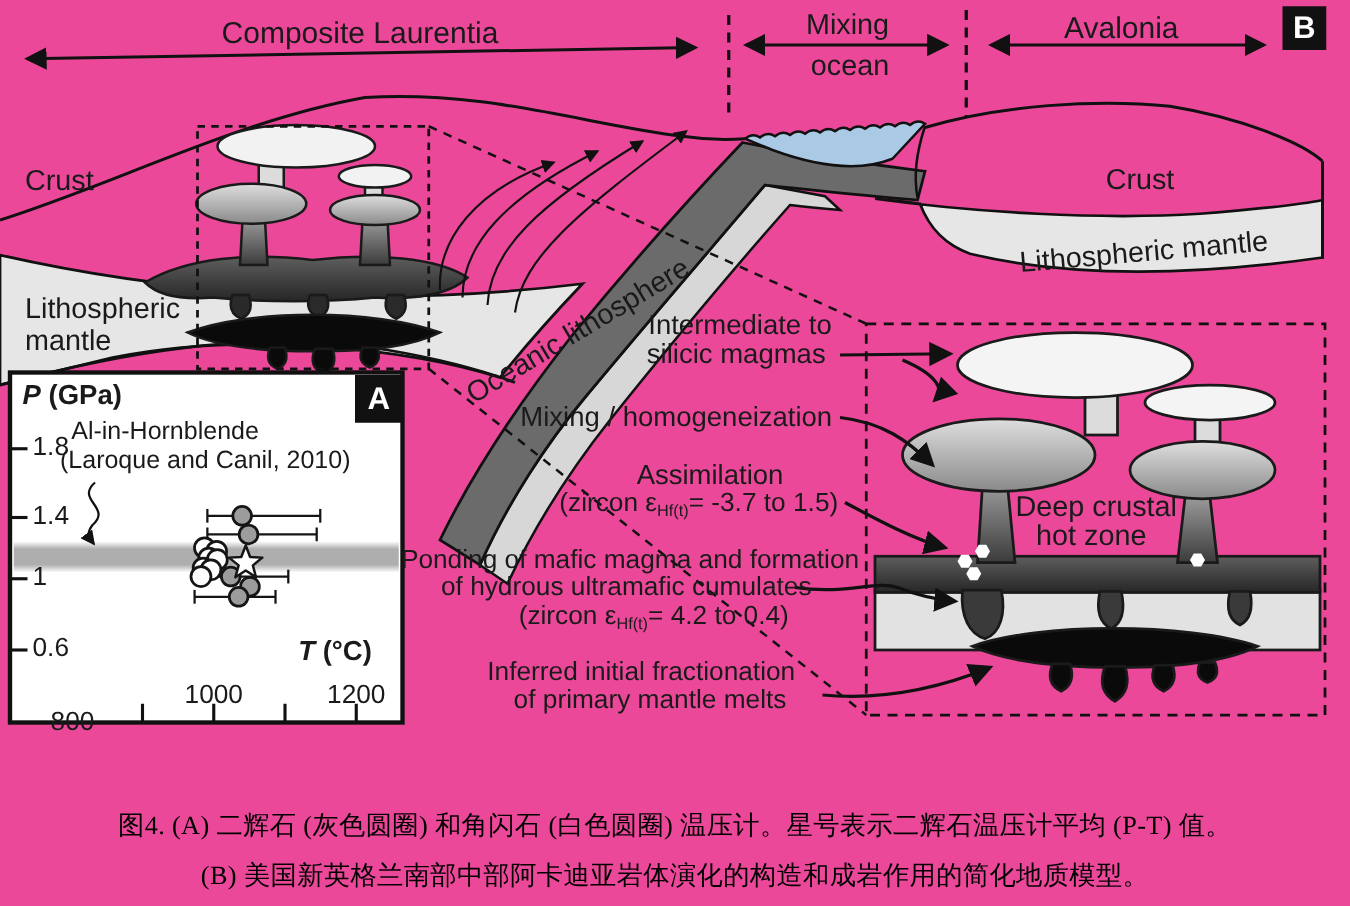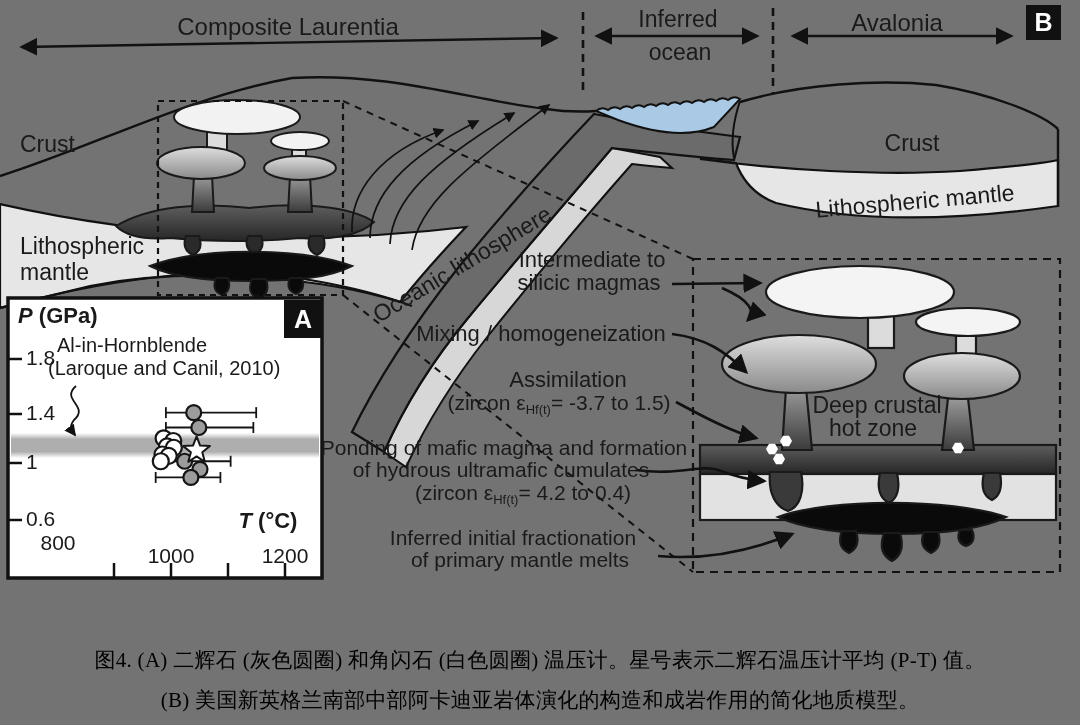--- a/index.html
+++ b/index.html
@@ -1,16 +1,16 @@
 <!DOCTYPE html>
 <html><head>
 <meta charset="utf-8">
 <style>
   html,body{margin:0;padding:0;background:#fff;}
-  #stage{position:relative;width:1080px;height:725px;background:#737373;overflow:hidden;
+  #stage{position:relative;width:1080px;height:725px;background:#ec4899;overflow:hidden;
          font-family:"Liberation Sans",sans-serif;color:#111;}
   #scene{position:absolute;left:0;top:0;}
   .lbl{position:absolute;white-space:nowrap;color:#1a1a1a;line-height:1.05;}
   .ctr{transform:translateX(-50%);text-align:center;}
   .f24{font-size:24px;} .f23{font-size:23px;} .f22{font-size:22px;} .f21{font-size:21px;} .f20{font-size:20px;text-align:right;}
   .panelbox{position:absolute;background:#111;color:#fff;display:flex;align-items:center;justify-content:center;
             font-weight:bold;font-size:25px;}
   .rotOcean{transform:translateX(-50%) rotate(-31deg);}
   .rotLMR{transform:translateX(-50%) rotate(-5deg);}
   .it{font-style:italic;font-weight:bold;}
@@ -185,21 +185,21 @@
           <circle cx="173.84" cy="447.75" r="8" fill="#ffffff" stroke="#151515" stroke-width="2.2"></circle>
           <circle cx="162.48" cy="454.5" r="8" fill="#ffffff" stroke="#151515" stroke-width="2.2"></circle>
           <circle cx="168.728" cy="455.84999999999997" r="8" fill="#ffffff" stroke="#151515" stroke-width="2.2"></circle>
           <circle cx="160.776" cy="461.25" r="8" fill="#ffffff" stroke="#151515" stroke-width="2.2"></circle>
           <polygon points="196.6,436.4 200.1,445.6 209.9,446.1 202.3,452.3 204.8,461.8 196.6,456.4 188.3,461.8 190.9,452.3 183.2,446.1 193.0,445.6" fill="#fff" stroke="#151515" stroke-width="2" stroke-linejoin="round"></polygon>
         </g>
   </g>
 </svg>
 
 <div class="lbl ctr f24" style="left:288px;top:14px">Composite Laurentia</div>
-<div class="lbl ctr f23" style="left:678px;top:7px">Inferred</div>
+<div class="lbl ctr f23" style="left:678px;top:7px">Mixing</div>
 <div class="lbl ctr f23" style="left:680px;top:40px">ocean</div>
 <div class="lbl ctr f24" style="left:897px;top:10px">Avalonia</div>
 <div class="panelbox" style="left:1026px;top:5px;width:35px;height:35px">B</div>
 
 <div class="lbl f23" style="left:20px;top:132px">Crust</div>
 <div class="lbl f23" style="left:20px;top:234px">Lithospheric</div>
 <div class="lbl f23" style="left:20px;top:260px">mantle</div>
 <div class="lbl rotOcean f23" style="left:462px;top:252px">Oceanic lithosphere</div>
 <div class="lbl ctr f23" style="left:912px;top:131px">Crust</div>
 <div class="lbl rotLMR f23" style="left:915px;top:189px">Lithospheric mantle</div>
@@ -216,21 +216,21 @@
 <div class="lbl ctr f21" style="left:520px;top:549px">of primary mantle melts</div>
 <div class="lbl ctr f23" style="left:877px;top:393px">Deep crustal</div>
 <div class="lbl ctr f23" style="left:873px;top:416px">hot zone</div>
 
 <div class="panelbox" style="left:284px;top:300px;width:38px;height:38px">A</div>
 <div class="lbl f22" style="left:18px;top:304px"><span class="it">P</span><span class="bd"> (GPa)</span></div>
 <div class="lbl f21" style="left:26px;top:347px">1.8</div>
 <div class="lbl f21" style="left:26px;top:402px">1.4</div>
 <div class="lbl f21" style="left:26px;top:451px">1</div>
 <div class="lbl f21" style="left:26px;top:508px">0.6</div>
-<div class="lbl ctr f21" style="left:58px;top:532px">800</div>
+<div class="lbl ctr f21" style="left:58px;top:567px">800</div>
 <div class="lbl ctr f21" style="left:171px;top:545px">1000</div>
 <div class="lbl ctr f21" style="left:285px;top:545px">1200</div>
 <div class="lbl ctr f22" style="left:268px;top:509px"><span class="it">T</span><span class="bd"> (°C)</span></div>
 <div class="lbl f20" style="left:57px;top:335px">Al-in-Hornblende</div>
 <div class="lbl f20" style="left:48px;top:358px">(Laroque and Canil, 2010)</div>
 
 <div class="caption" style="top:646px">图4. (A) 二辉石 (灰色圆圈) 和角闪石 (白色圆圈) 温压计。星号表示二辉石温压计平均 (P-T) 值。</div>
 <div class="caption" style="top:686px">(B) 美国新英格兰南部中部阿卡迪亚岩体演化的构造和成岩作用的简化地质模型。</div>
 
 </div>

